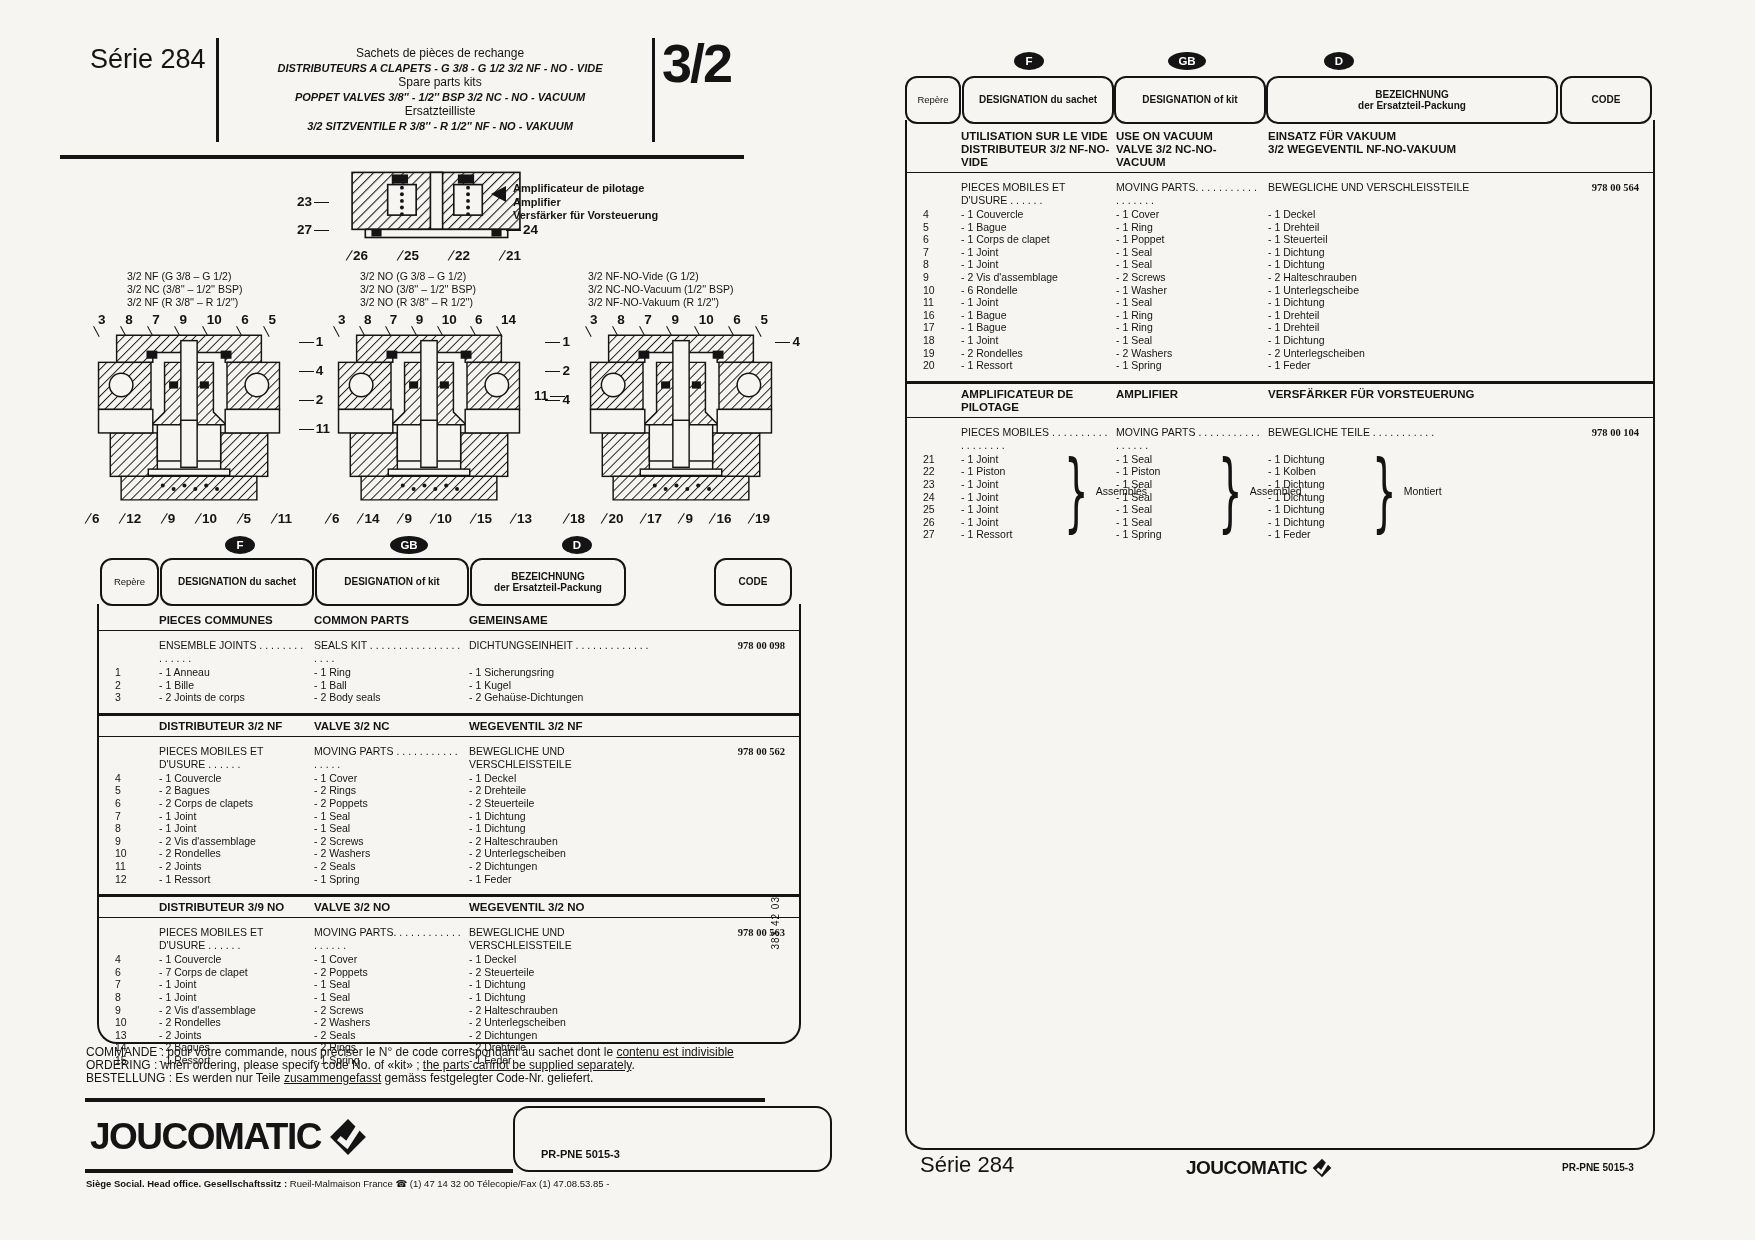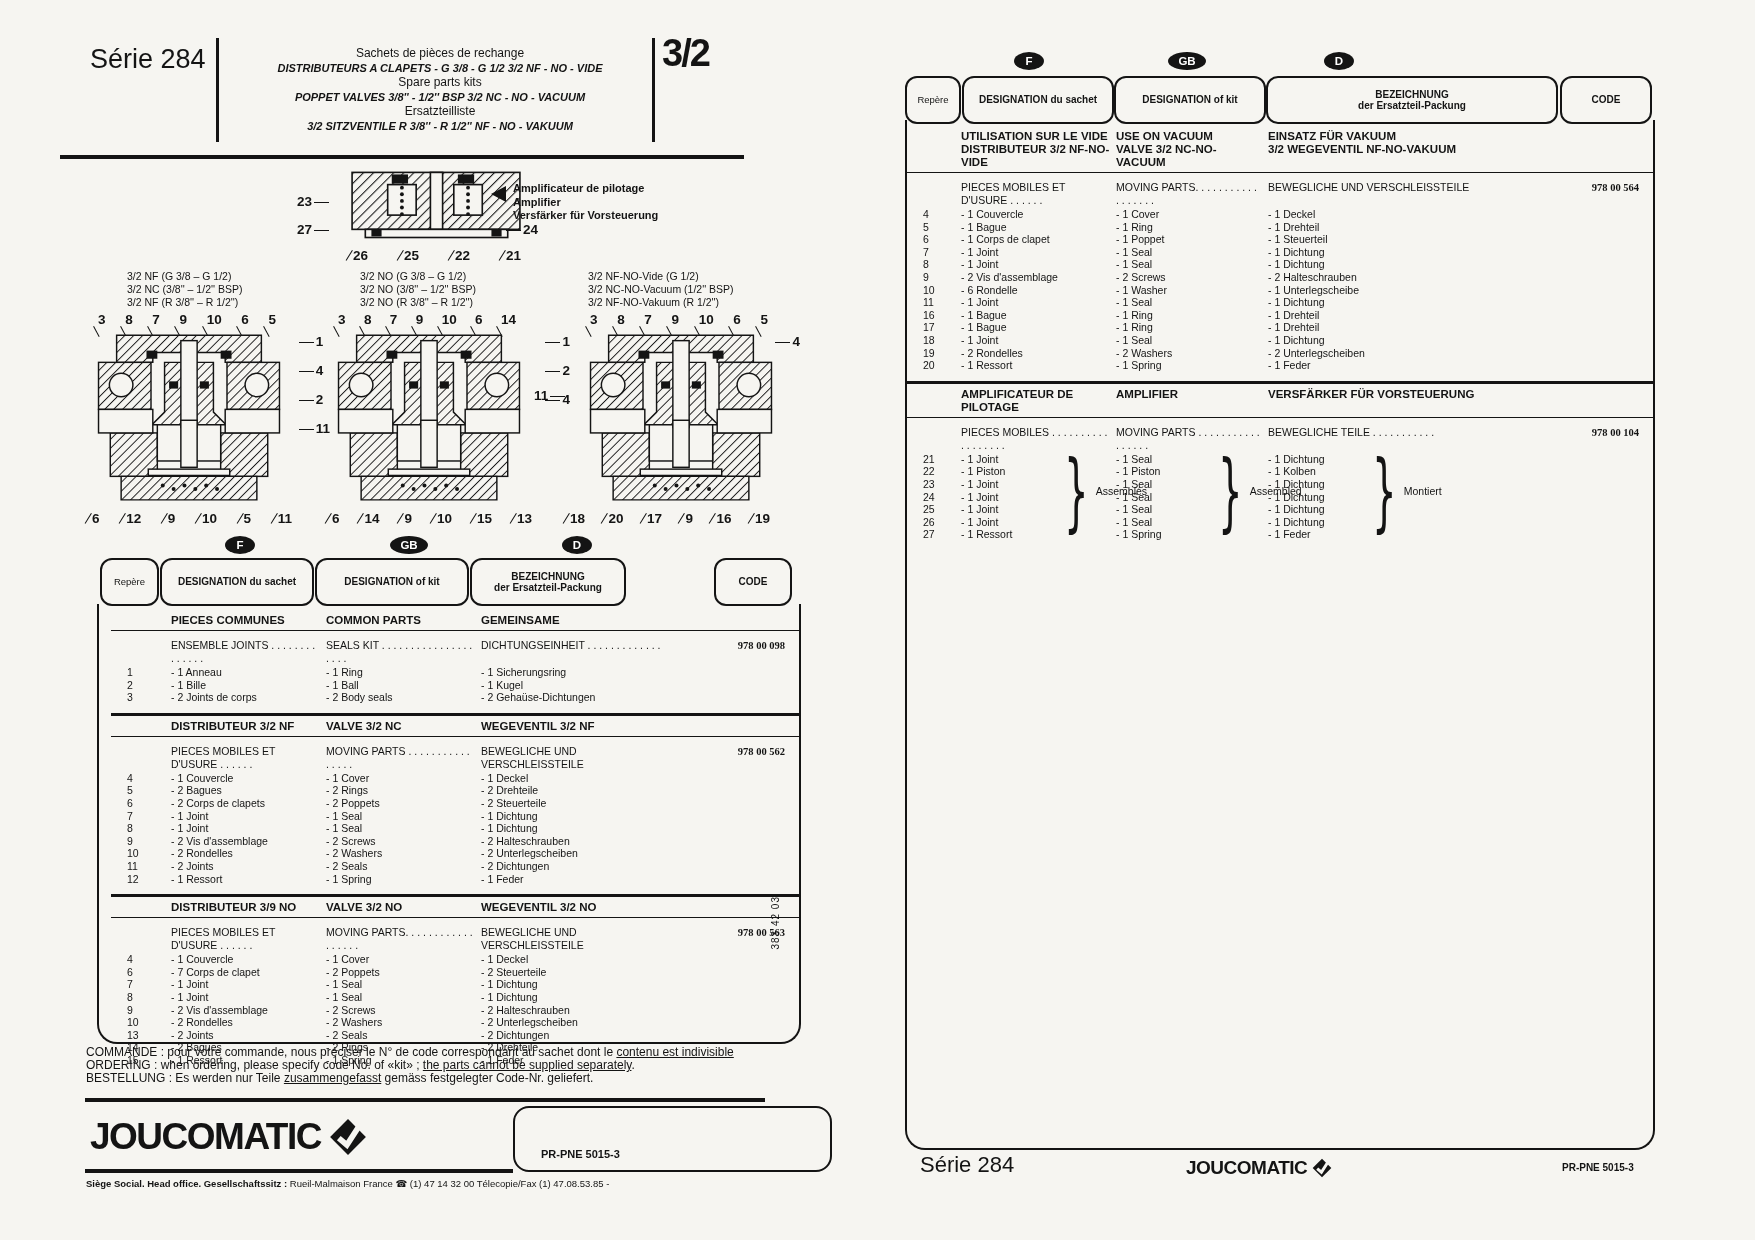--- a/index.html
+++ b/index.html
@@ -13,21 +13,21 @@
   .pre{white-space:pre-line;}
   .b{font-weight:bold;}
   .vbar{position:absolute;width:3px;background:#141414;}
   .hrule{position:absolute;background:#141414;}
 
   
   #serie-left{left:90px;top:44px;font-size:27px;letter-spacing:0;}
   #title-block{left:240px;top:46px;width:400px;text-align:center;font-size:11px;line-height:14.5px;}
   #title-block .tl-reg{font-weight:normal;font-size:12px;}
   #title-block .tl-bold{font-weight:bold;font-style:italic;}
-  #page-code{left:662px;top:32px;font-size:38px;font-weight:900;letter-spacing:-2px;}
+  #page-code{left:662px;top:32px;font-size:54px;font-weight:900;letter-spacing:-2px;}
 
   
   #amp{left:295px;top:166px;width:440px;height:100px;}
   .co{position:relative;font-weight:bold;font-size:13.5px;}
   .co-top::after{content:"";position:absolute;left:-4px;top:14px;width:12px;border-top:1.6px solid #141414;transform:rotate(62deg);transform-origin:left top;}
   .co-bot::before{content:"";position:absolute;left:-13px;top:2px;width:12px;border-top:1.6px solid #141414;transform:rotate(-58deg);transform-origin:right top;}
   .co-side::before{content:"";position:absolute;left:-17px;top:8px;width:15px;border-top:1.5px solid #141414;}
   .co-sideR::after{content:"";position:absolute;right:-17px;top:8px;width:15px;border-top:1.5px solid #141414;}
   #amp-left{left:2px;top:28px;display:flex;flex-direction:column;gap:13px;}
   #amp-svg{left:52px;top:2px;width:178px;height:80px;}
@@ -78,21 +78,21 @@
   .brace .bl{font-size:10.5px;margin-left:-8px;}
 
   
   #lt-badge-f{left:225px;top:536px;} #lt-badge-gb{left:390px;top:536px;} #lt-badge-d{left:562px;top:536px;}
   #lt-h-rep{left:100px;top:558px;width:55px;}
   #lt-h-fr{left:160px;top:558px;width:150px;}
   #lt-h-en{left:315px;top:558px;width:150px;}
   #lt-h-de{left:470px;top:558px;width:152px;}
   #lt-h-code{left:714px;top:558px;width:74px;}
   #lt-box{left:97px;top:604px;width:700px;height:438px;}
-  #ltable{padding-top:2px;padding-left:12px;}
+  #ltable{padding-top:2px;}
 
   
   #rt-badge-f{left:1014px;top:52px;} #rt-badge-gb{left:1168px;top:52px;} #rt-badge-d{left:1324px;top:52px;}
   #rt-h-rep{left:905px;top:76px;width:52px;}
   #rt-h-fr{left:962px;top:76px;width:148px;}
   #rt-h-en{left:1114px;top:76px;width:148px;}
   #rt-h-de{left:1266px;top:76px;width:288px;}
   #rt-h-code{left:1560px;top:76px;width:88px;}
   #rt-box{left:905px;top:120px;width:746px;height:1028px;}
   #rtable{padding-top:2px;}

